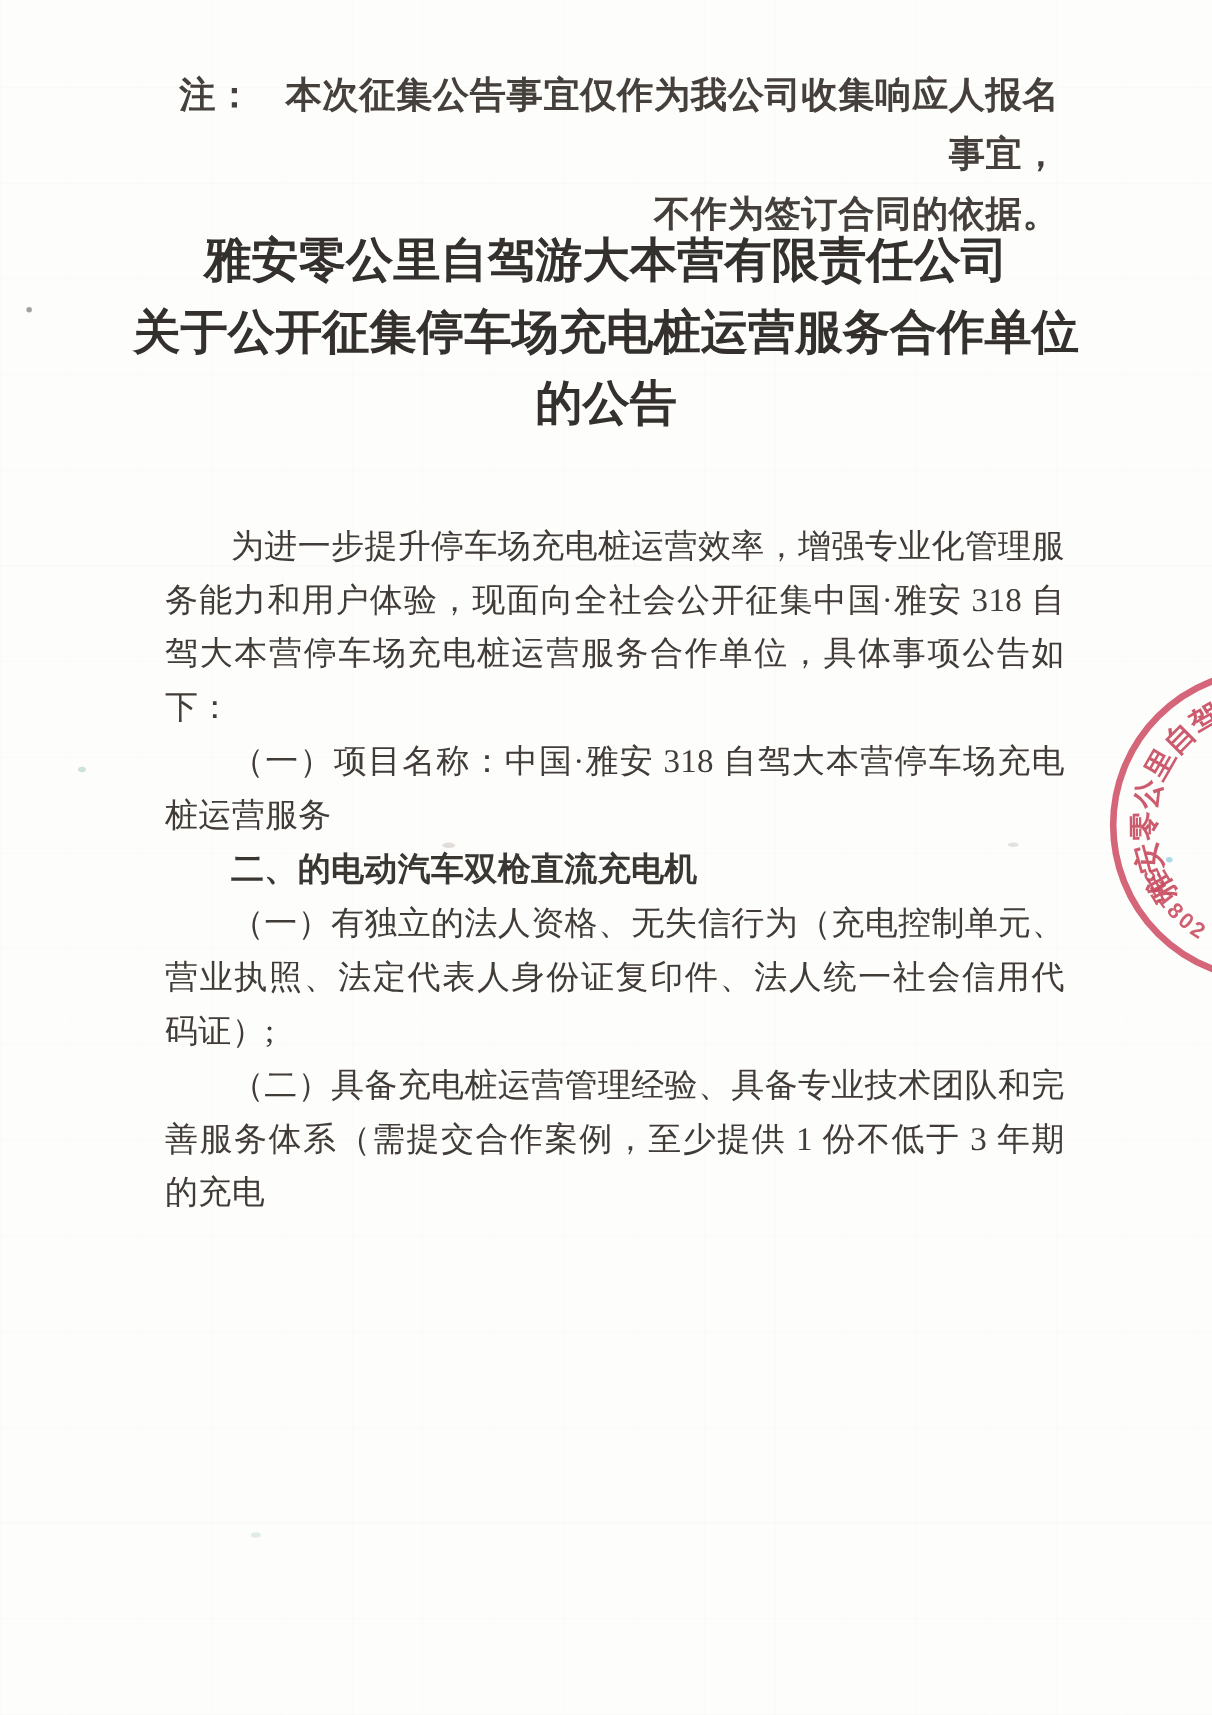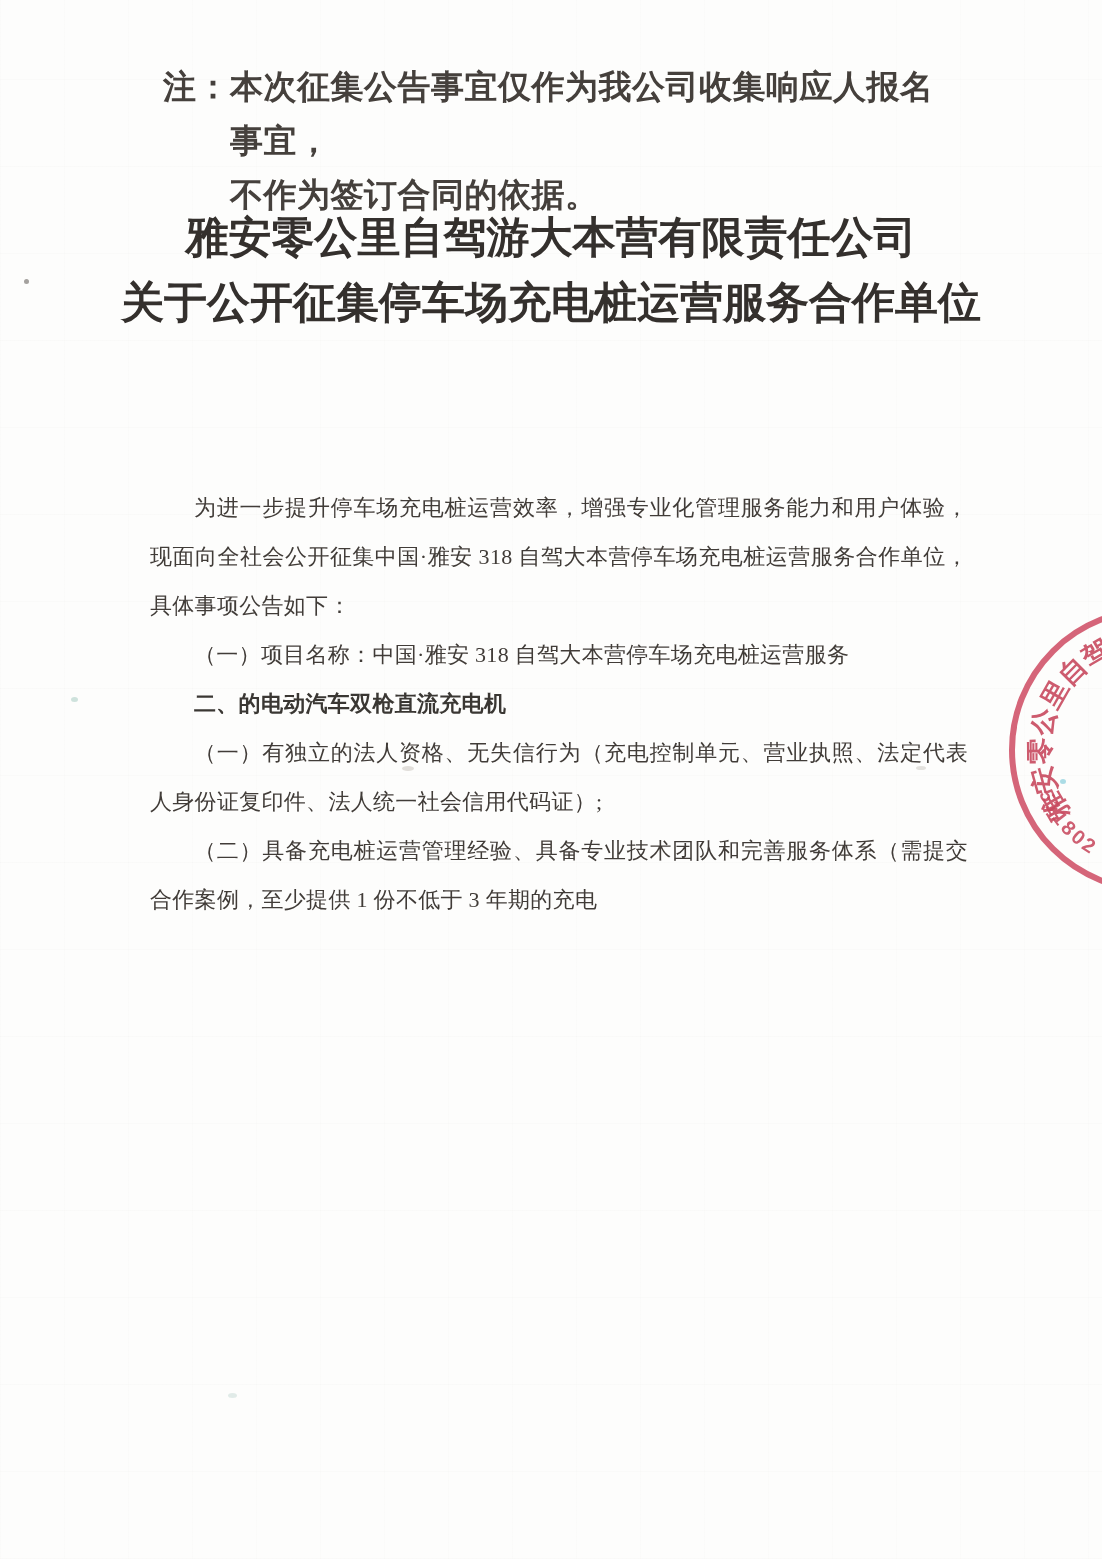--- a/index.html
+++ b/index.html
@@ -23,41 +23,41 @@
     width: 800px;
     display: flex;
     align-items: flex-start;
     font-size: 33px;
     line-height: 54px;
     font-weight: 600;
     color: #45403c;
     letter-spacing: 0.5px;
   }
   .note-label { flex: 0 0 auto; }
-  .note-lines { flex: 1 1 auto; }
+  .note-lines { flex: 1 1 auto; text-align: right; }
 
   
   .doc-title {
     position: absolute;
     top: 205px; left: 0;
     width: 100%;
     text-align: center;
     font-size: 43px;
     line-height: 65px;
     font-weight: bold;
     color: #34302d;
     letter-spacing: 0px;
   }
 
   
   .doc-body {
     position: absolute;
-    top: 483px; left: 150px;
+    top: 472px; left: 150px;
     width: 818px;
-    font-size: 22px;
+    font-size: 30px;
     line-height: 49px;
     letter-spacing: 0.3px;
     color: #413c38;
   }
   .doc-body p {
     margin: 0;
     text-indent: 2em;
     text-align: justify;
     text-align-last: left;
   }
@@ -95,20 +95,21 @@
     <span class="note-label">注：</span>
     <div class="note-lines">
       <div>本次征集公告事宜仅作为我公司收集响应人报名事宜，</div>
       <div>不作为签订合同的依据。</div>
     </div>
   </div>
 
   <div class="doc-title">
     <div>雅安零公里自驾游大本营有限责任公司</div>
     <div>关于公开征集停车场充电桩运营服务合作单位</div>
+    <div>的公告</div>
   </div>
 
   <div class="doc-body">
 
   <p>为进一步提升停车场充电桩运营效率，增强专业化管理服务能力和用户体验，现面向全社会公开征集中国·雅安 318 自驾大本营停车场充电桩运营服务合作单位，具体事项公告如下：</p>
       <p>（一）项目名称：中国·雅安 318 自驾大本营停车场充电桩运营服务</p>
       <p class="heading">二、的电动汽车双枪直流充电机</p>
       <p>（一）有独立的法人资格、无失信行为（充电控制单元、营业执照、法定代表人身份证复印件、法人统一社会信用代码证）;</p>
       <p>（二）具备充电桩运营管理经验、具备专业技术团队和完善服务体系（需提交合作案例，至少提供 1 份不低于 3 年期的充电</p>
     </div>

